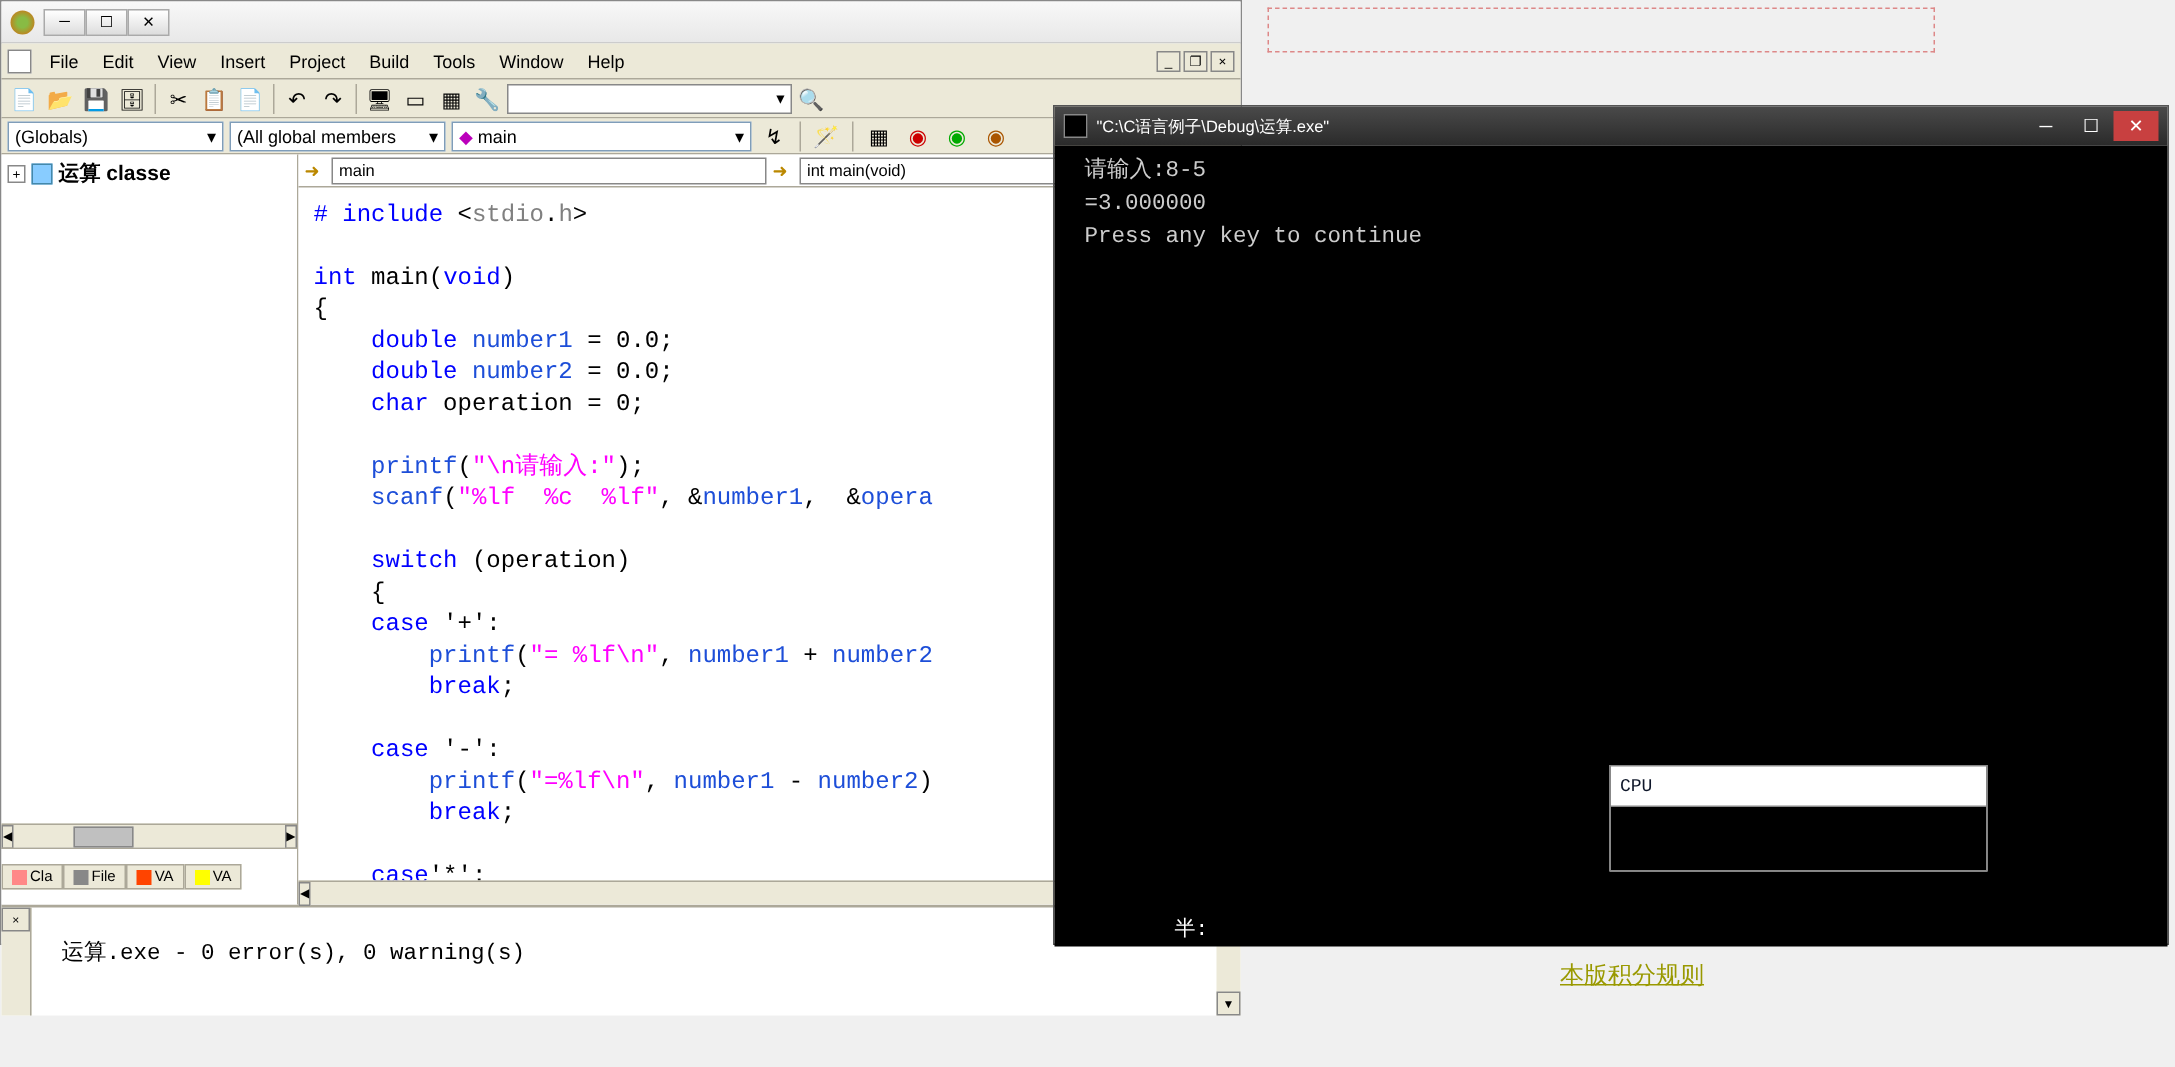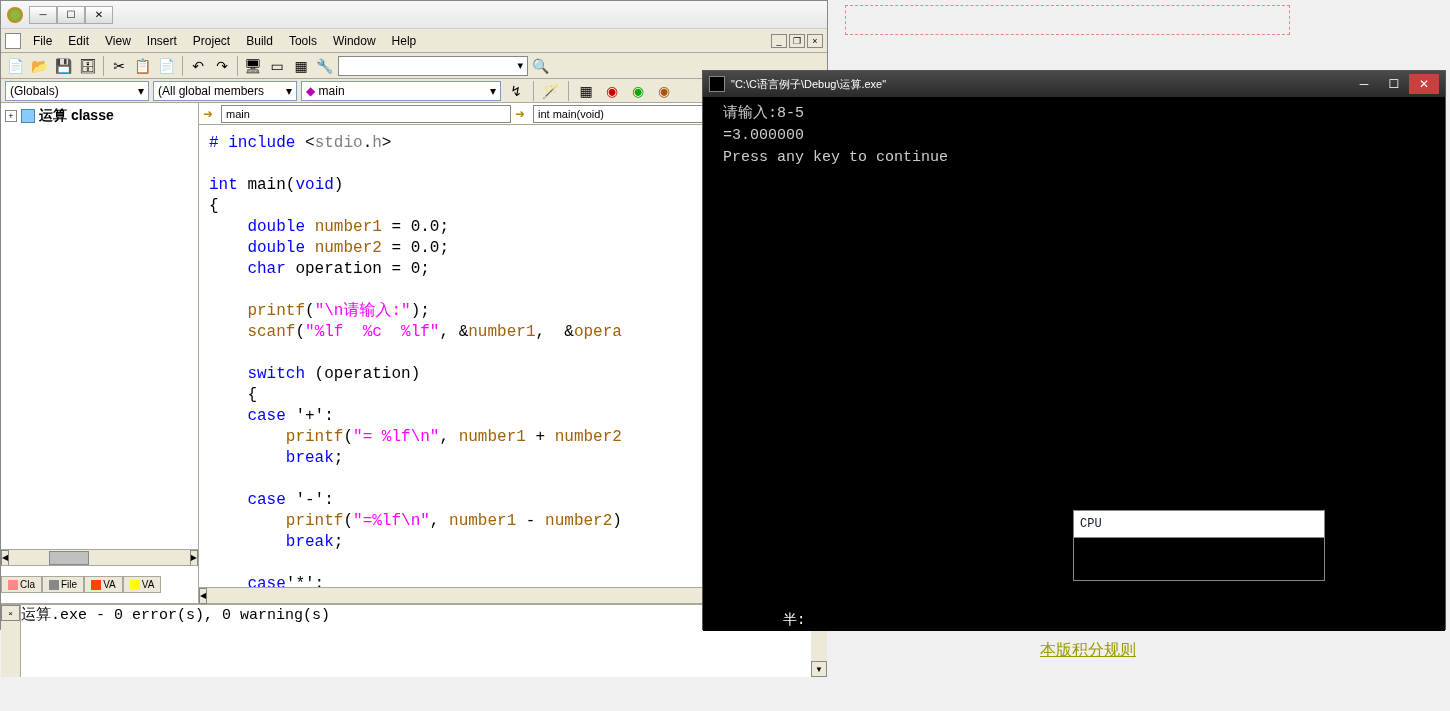--- a/index.html
+++ b/index.html
@@ -36,27 +36,27 @@
 .tab { padding: 2px 6px; border: 1px solid #aca899; background: #ece9d8; font-size: 10px; display: flex; align-items: center; gap: 2px; cursor: pointer; }
 .tab-ic { width: 10px; height: 10px; }
 
 .code-area { flex: 1; background: #fff; display: flex; flex-direction: column; }
 .code-nav { height: 22px; border-bottom: 1px solid #aca899; display: flex; align-items: center; gap: 4px; padding: 0 4px; }
 .nav-arrow { width: 14px; height: 14px; color: #b80; cursor: pointer; }
 .nav-field { flex: 1; height: 18px; border: 1px solid #888; background: #fff; padding: 0 4px; display: flex; align-items: center; font-size: 11px; }
 .code-editor { flex: 1; padding: 8px 10px; font-family: "Courier New", monospace; font-size: 16px; line-height: 21px; white-space: pre; overflow: hidden; }
 .kw { color: #0000ff; }
 .str { color: #ff00ff; }
-.id { color: #a16207; }
+.id { color: #1d4ed8; }
 .pp { color: #0000ff; }
 .ppid { color: #808080; }
 
 .output { height: 74px; border-top: 2px solid #aca899; background: #fff; display: flex; }
 .out-gutter { width: 20px; background: #ece9d8; border-right: 1px solid #aca899; }
-.out-text { flex: 1; padding: 0; font-family: "Courier New", monospace; font-size: 15px; position: relative; }
+.out-text { flex: 1; padding: 20px; font-family: "Courier New", monospace; font-size: 15px; position: relative; }
 .out-scroll { width: 16px; display: flex; flex-direction: column; }
 .scroll-btn { height: 16px; background: #ece9d8; border: 1px solid #888; cursor: pointer; font-size: 8px; display: flex; align-items: center; justify-content: center; }
 
 .hscroll { height: 16px; background: #ece9d8; border-top: 1px solid #aca899; display: flex; align-items: center; }
 .hscroll-thumb { height: 14px; background: #c0c0c0; border: 1px solid #888; }
 
 .console-window { position: absolute; left: 702px; top: 70px; width: 744px; height: 560px; border: 1px solid #555; }
 .console-title { height: 26px; background: linear-gradient(#4a4a4a,#2a2a2a); display: flex; align-items: center; padding: 0 6px; color: #fff; font-size: 11px; }
 .con-icon { width: 16px; height: 16px; background: #000; border: 1px solid #888; margin-right: 6px; }
 .con-title-text { flex: 1; }

